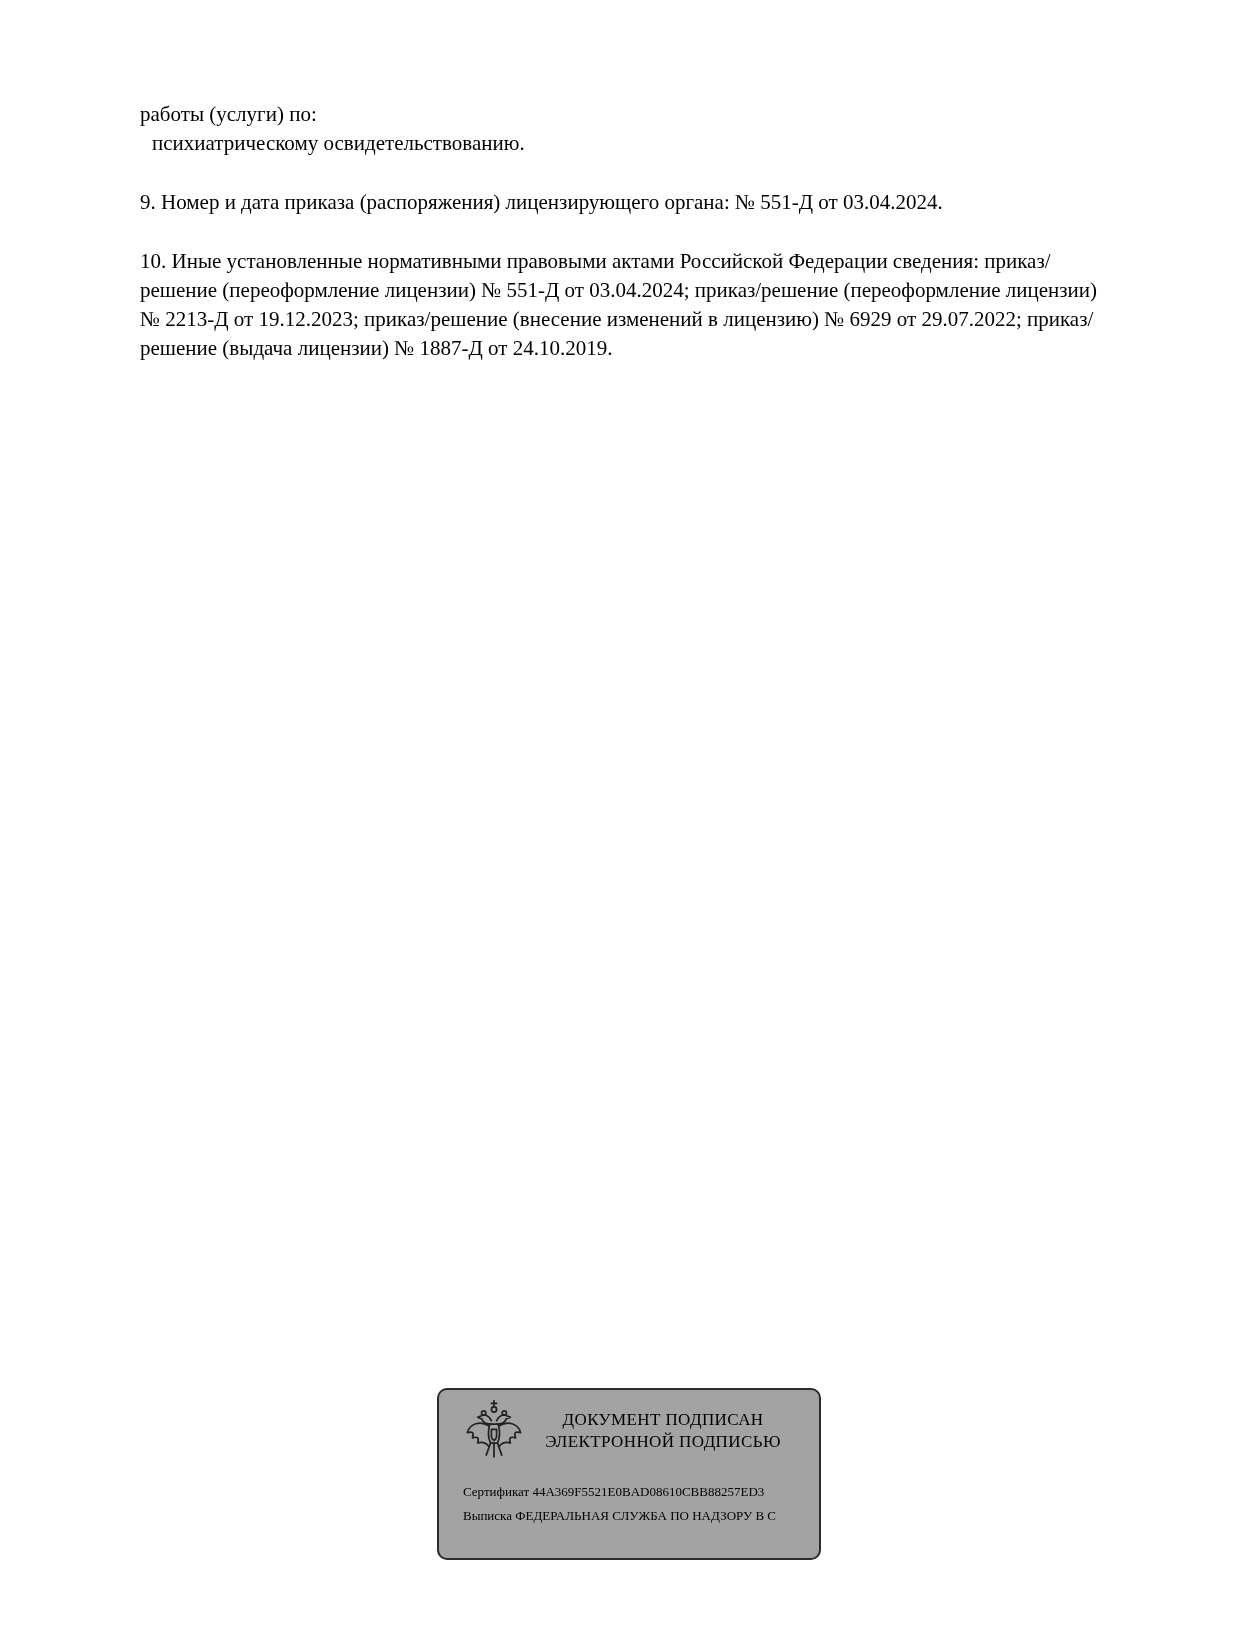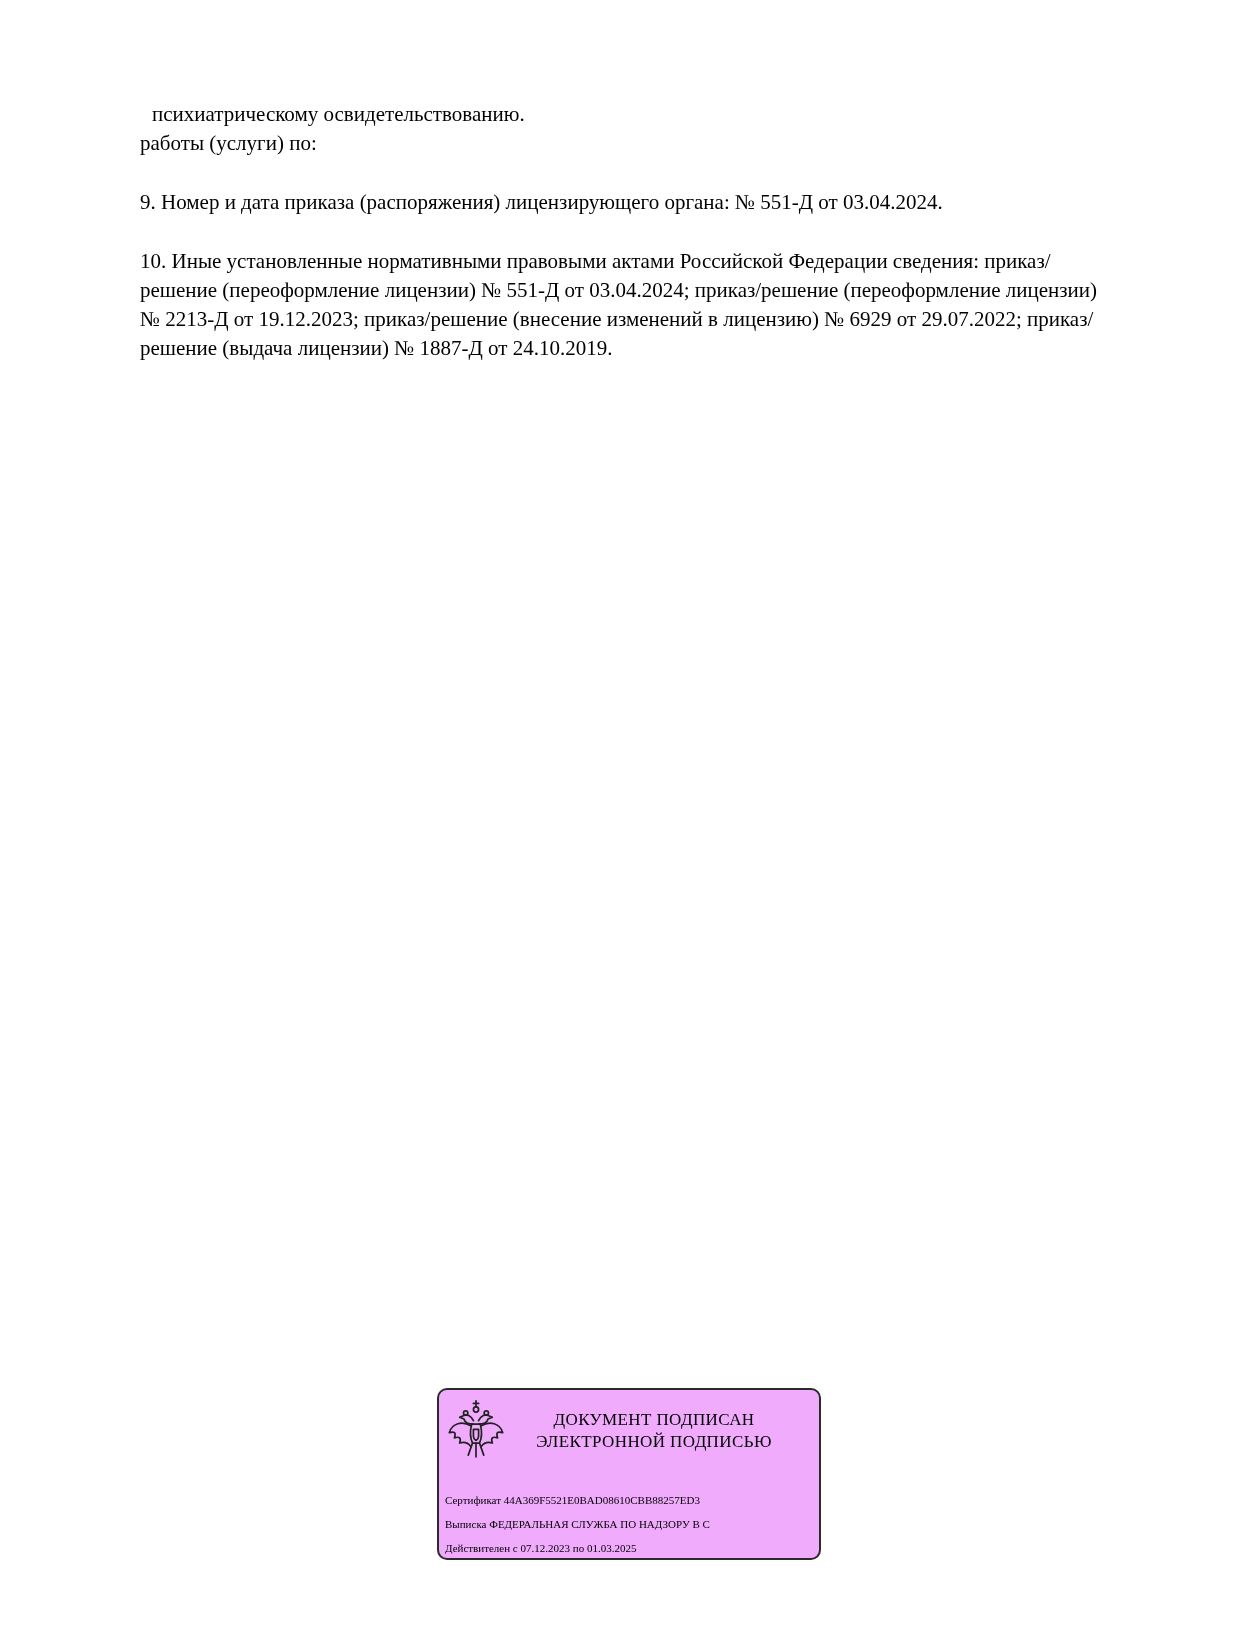--- a/index.html
+++ b/index.html
@@ -30,23 +30,23 @@
 
   .stamp {
     position: absolute;
     left: 437px;
     top: 1388px;
     width: 384px;
     height: 172px;
     border: 2px solid #2b2b2b;
     border-radius: 10px;
     box-sizing: border-box;
-    padding: 8px 10px 6px 6px;
+    padding: 8px 10px 6px 24px;
     overflow: hidden;
-    background: #f0abfc;
+    background: #a3a3a3;
   }
   .stamp-top {
     display: flex;
     align-items: center;
     gap: 6px;
   }
   .emblem {
     flex: 0 0 auto;
     width: 62px;
     height: 66px;
@@ -54,35 +54,35 @@
   }
   .stamp-title {
     flex: 1 1 auto;
     text-align: center;
     font-size: 17px;
     line-height: 22px;
     letter-spacing: 0.4px;
     padding-right: 14px;
   }
   .stamp-details {
-    margin-top: 24px;
-    font-size: 11px;
+    margin-top: 16px;
+    font-size: 13px;
     line-height: 24px;
     white-space: nowrap;
   }
   .stamp-details .owner-value { font-weight: normal; }
 </style>
 </head>
 <body>
 
 <div class="page">
 
   <div class="content">
+    <p class="para">работы (услуги) по:</p>
     <p class="para indent">психиатрическому освидетельствованию.</p>
-    <p class="para">работы (услуги) по:</p>
     <p class="para gap">9. Номер и дата приказа (распоряжения) лицензирующего органа: № 551-Д от 03.04.2024.</p>
     <p class="para gap">10. Иные установленные нормативными правовыми актами Российской Федерации сведения: приказ/решение (переоформление лицензии) № 551-Д от 03.04.2024; приказ/решение (переоформление лицензии) № 2213-Д от 19.12.2023; приказ/решение (внесение изменений в лицензию) № 6929 от 29.07.2022; приказ/решение (выдача лицензии) № 1887-Д от 24.10.2019.</p>
   </div>
 
   <div class="stamp">
     <div class="stamp-top">
       <span class="emblem">
         <svg viewBox="0 0 72 76" width="62" height="66" aria-hidden="true">
           <g fill="none" stroke="#222222" stroke-width="2" stroke-linecap="round" stroke-linejoin="round">
             <path d="M33 6 h6 M36 3 v6"></path>
@@ -100,17 +100,16 @@
         </svg>
       </span>
       <div class="stamp-title">
         <div>ДОКУМЕНТ ПОДПИСАН</div>
         <div>ЭЛЕКТРОННОЙ ПОДПИСЬЮ</div>
       </div>
     </div>
     <div class="stamp-details">
       <div><span>Сертификат</span> <span>44A369F5521E0BAD08610CBB88257ED3</span></div>
       <div><span>Выписка</span> <span class="owner-value">ФЕДЕРАЛЬНАЯ СЛУЖБА ПО НАДЗОРУ В С</span></div>
-      <div>Действителен с 07.12.2023 по 01.03.2025</div>
     </div>
   </div>
 
 </div>
 
 </body></html>

